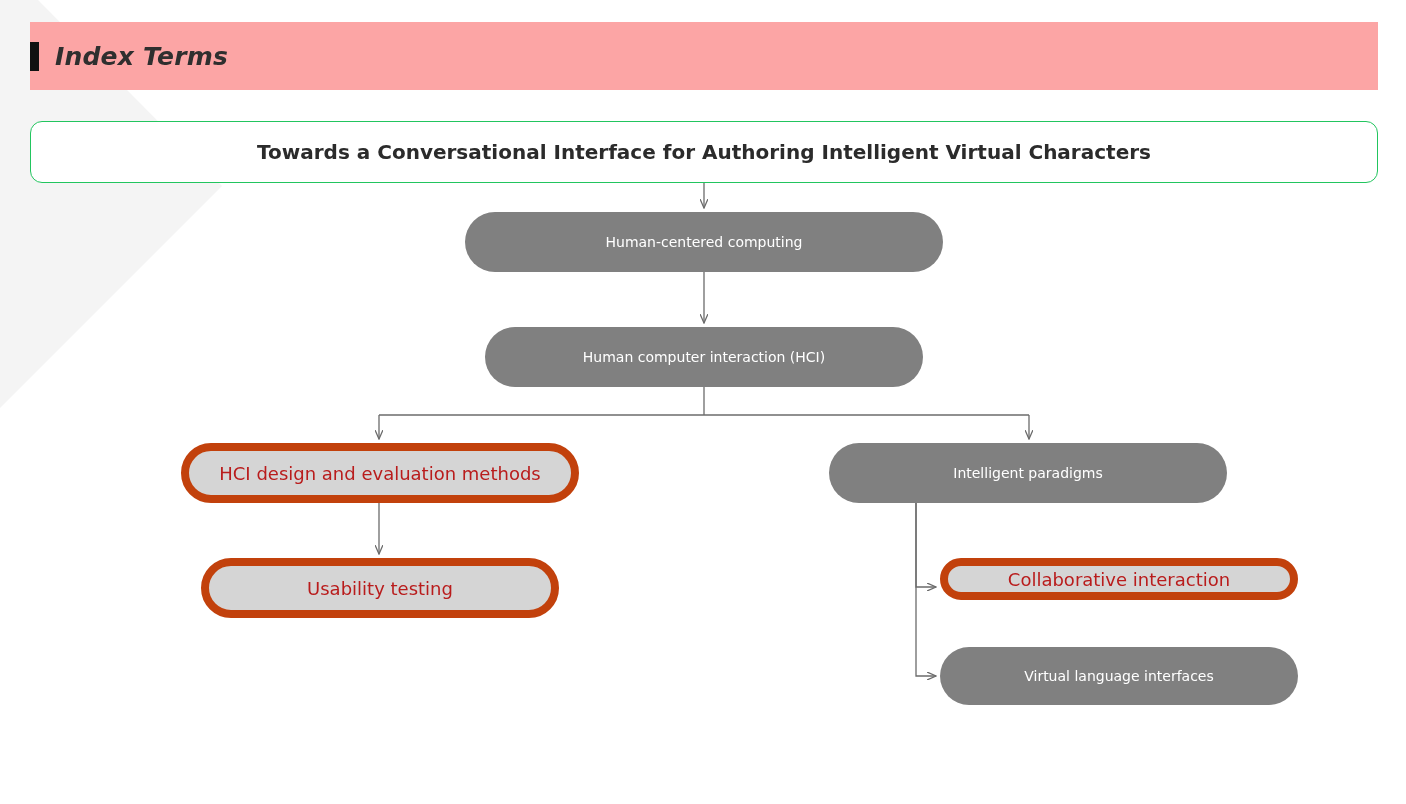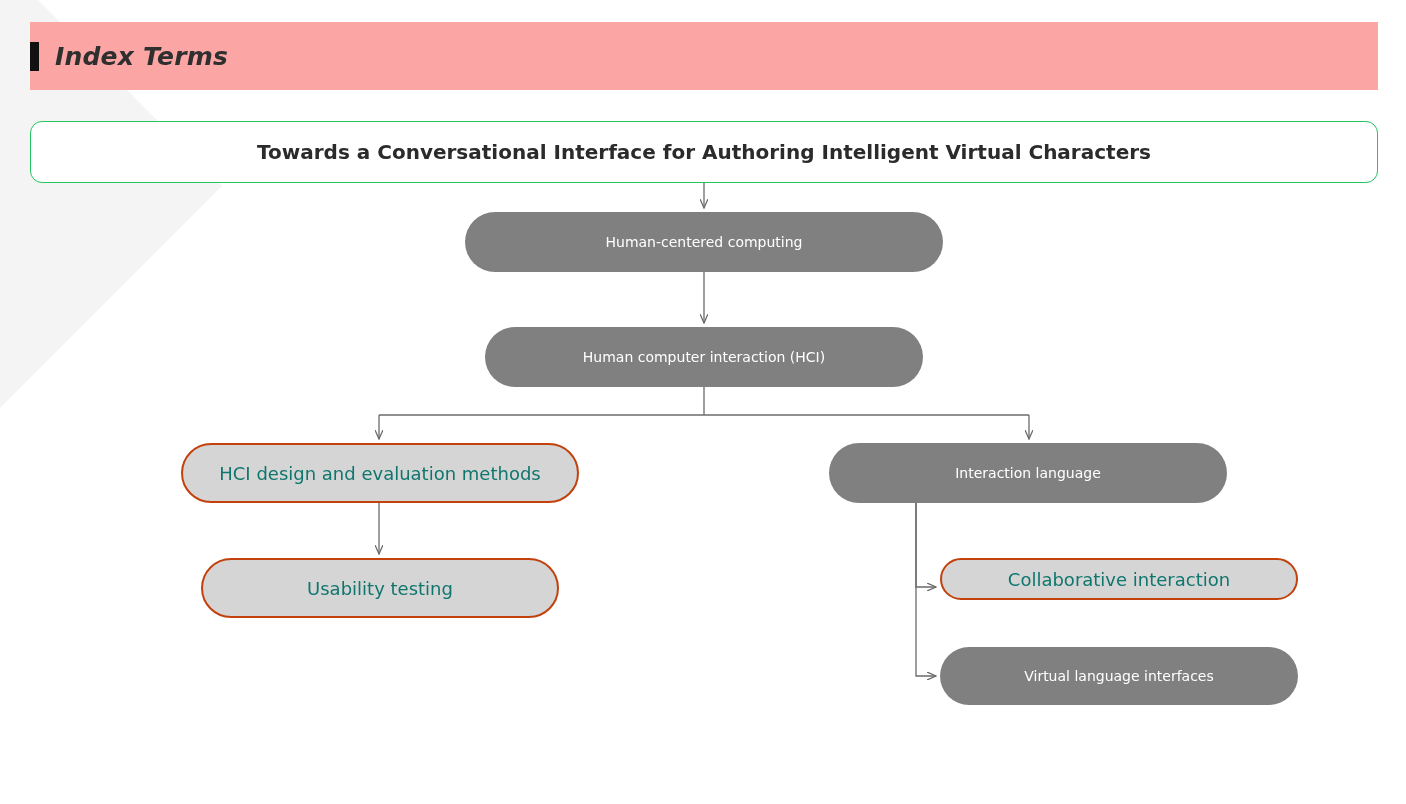--- a/index.html
+++ b/index.html
@@ -101,22 +101,22 @@
     font-family: "DejaVu Sans", "Liberation Sans", sans-serif;
   }
   .node-dark {
     background: #808080;
     color: #ffffff;
     border: none;
     font-size: 14px;
   }
   .node-light {
     background: #d5d5d5;
-    color: #0f766e;
-    border: 2px solid #c2410c;
+    color: #b91c1c;
+    border: 8px solid #c2410c;
     font-size: 18px;
   }
 
   #node-hcc      { left: 465px;  top: 212px; width: 478px; height: 60px; border-radius: 30px; }
   #node-hci      { left: 485px;  top: 327px; width: 438px; height: 60px; border-radius: 30px; text-align: center; }
   #node-methods  { left: 181px;  top: 443px; width: 398px; height: 60px; border-radius: 30px; }
   #node-usability{ left: 201px;  top: 558px; width: 358px; height: 60px; border-radius: 30px; }
   #node-paradigms{ left: 829px;  top: 443px; width: 398px; height: 60px; border-radius: 30px; }
   #node-collab   { left: 940px;  top: 558px; width: 358px; height: 42px; border-radius: 29px; }
   #node-nli      { left: 940px;  top: 647px; width: 358px; height: 58px; border-radius: 29px; }
@@ -161,19 +161,19 @@
 
   <path d="M 916 503 L 916 676 L 936 676" fill="none" stroke="#6b6b6b" stroke-width="1.3" marker-end="url(#arrowhead)"></path>
 </svg>
 
 <div class="node node-dark" id="node-hcc">Human-centered computing</div>
 
 <div class="node node-dark" id="node-hci">Human computer interaction (HCI)</div>
 
 <div class="node node-light" id="node-methods">HCI design and evaluation methods</div>
 
-<div class="node node-dark" id="node-paradigms">Interaction language</div>
+<div class="node node-dark" id="node-paradigms">Intelligent paradigms</div>
 
 <div class="node node-light" id="node-usability">Usability testing</div>
 
 <div class="node node-light" id="node-collab">Collaborative interaction</div>
 
 <div class="node node-dark" id="node-nli">Virtual language interfaces</div>
 
 </body></html>

